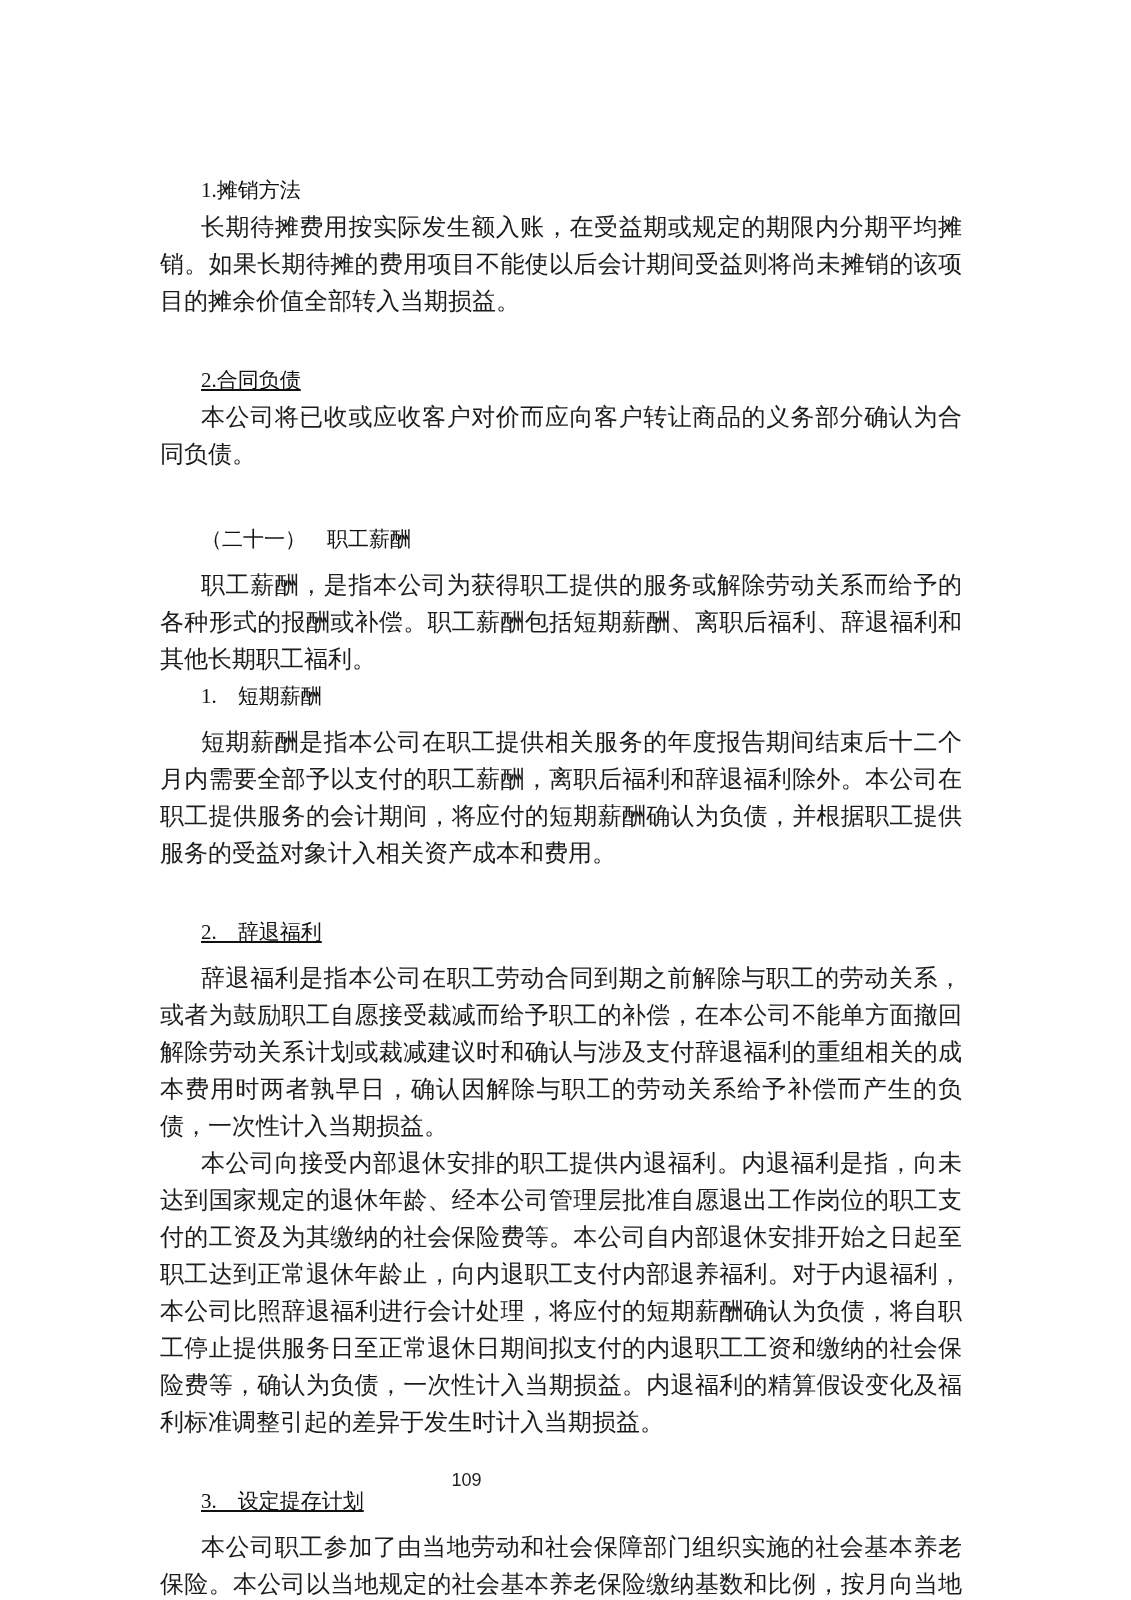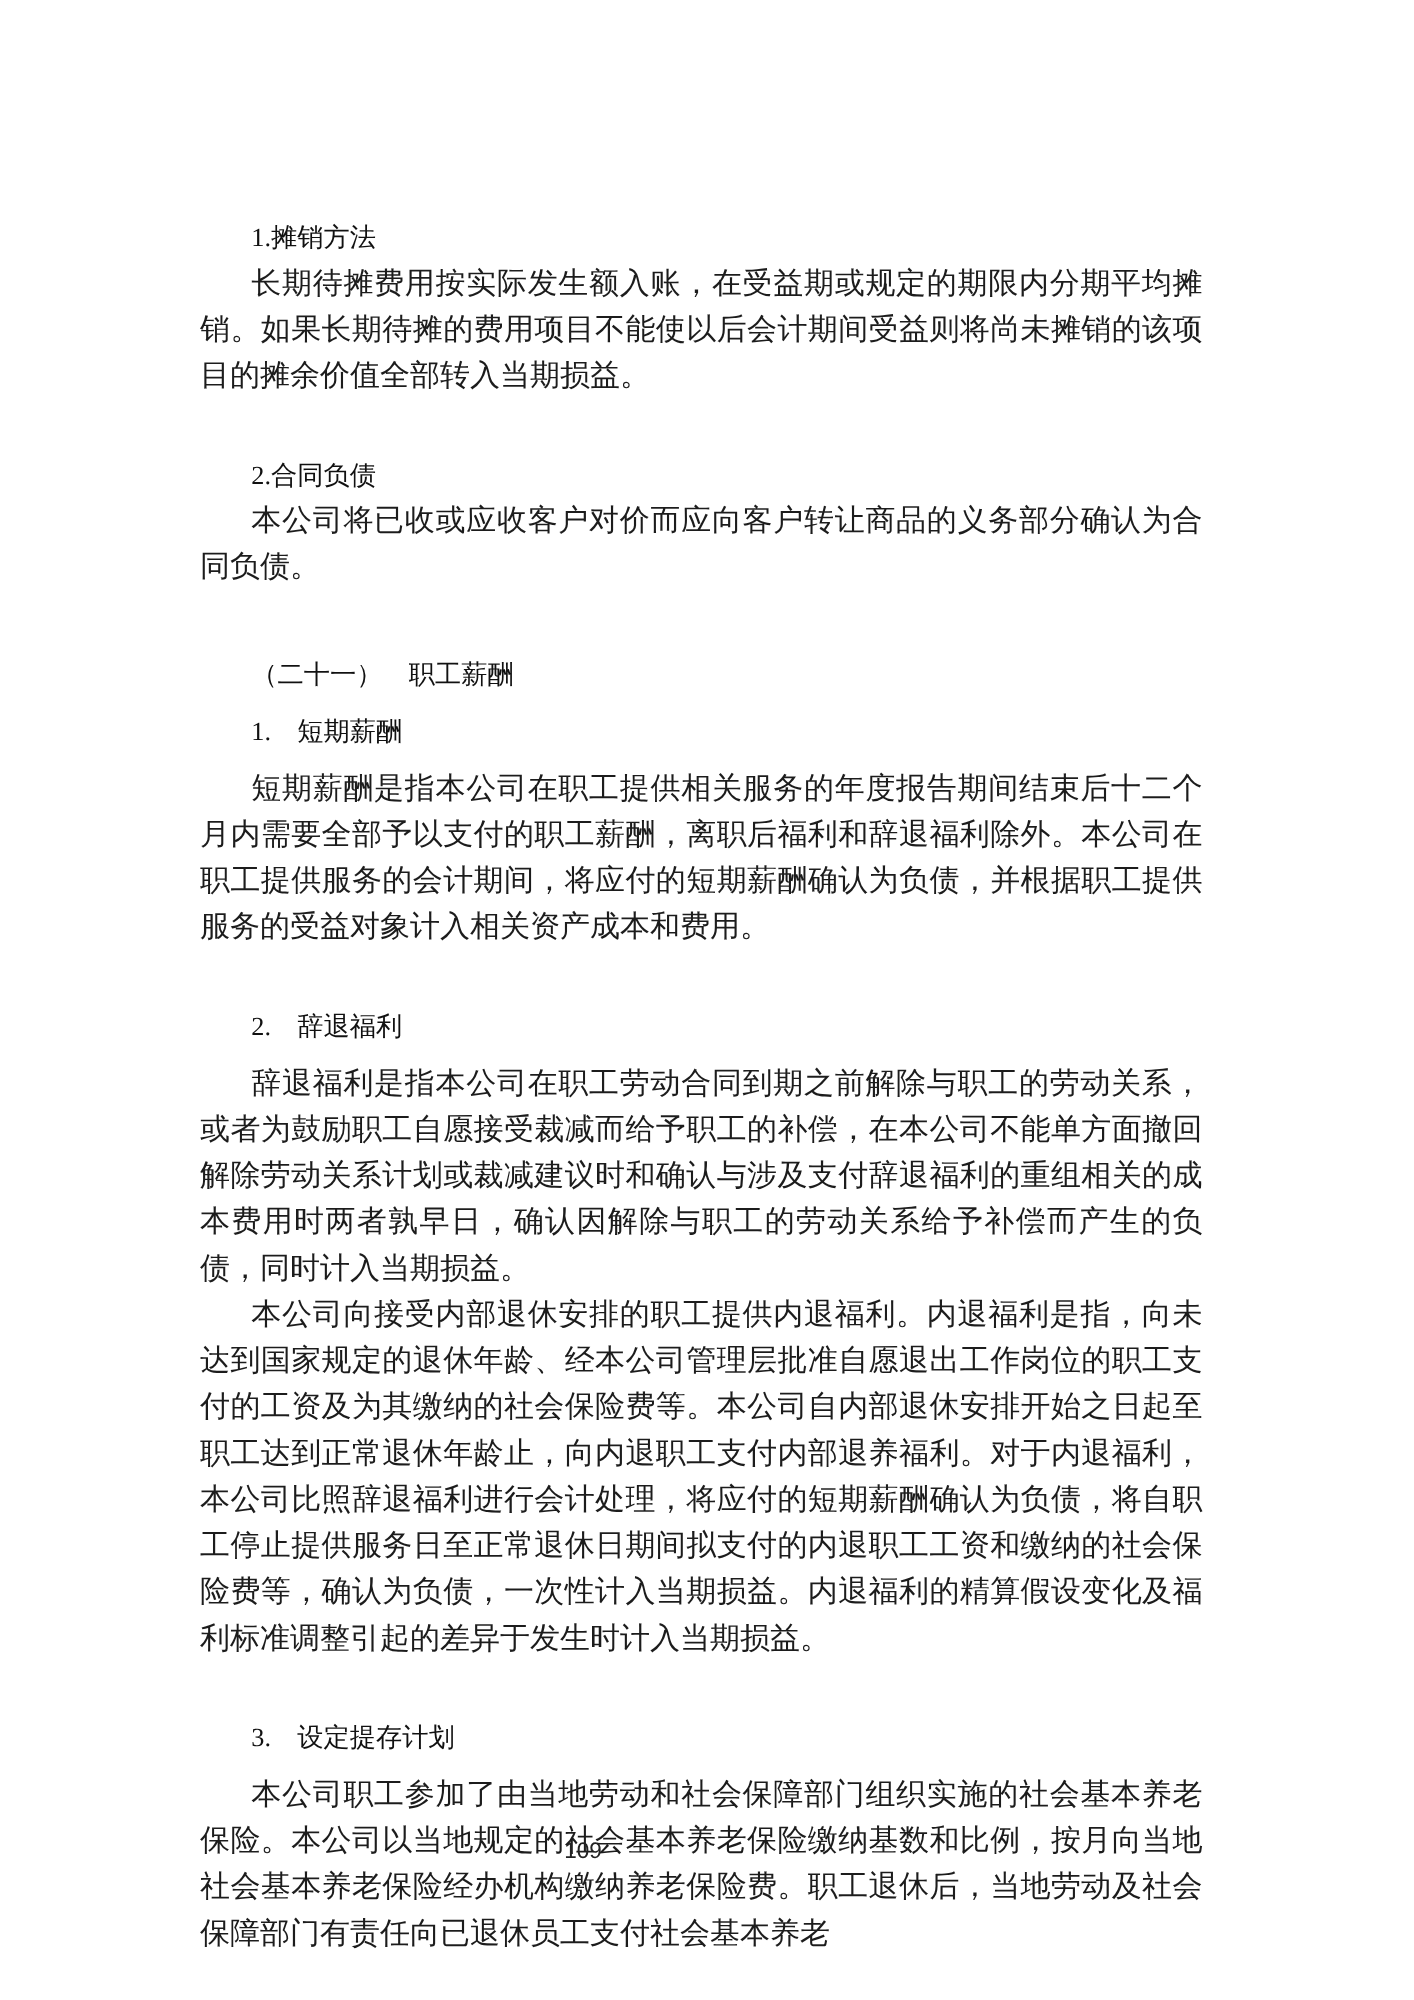--- a/index.html
+++ b/index.html
@@ -36,20 +36,21 @@
     text-indent: 41px;
   }
   .heading {
     font-weight: bold;
     text-indent: 41px;
     color: #111111;
     font-size: 21px !important;
   }
   .gap {
     margin-top: 42px !important;
+    text-decoration: underline;
   }
   .big-gap {
     margin-top: 48px !important;
   }
   .pad-after {
     margin-bottom: 9px !important;
   }
   .footer {
     position: absolute;
     left: 0;
@@ -66,26 +67,27 @@
 
 <div class="content">
 
   <h3 class="heading">1.摊销方法</h3>
   <p>长期待摊费用按实际发生额入账，在受益期或规定的期限内分期平均摊销。如果长期待摊的费用项目不能使以后会计期间受益则将尚未摊销的该项目的摊余价值全部转入当期损益。</p>
 
   <h3 class="heading gap">2.合同负债</h3>
   <p>本公司将已收或应收客户对价而应向客户转让商品的义务部分确认为合同负债。</p>
 
   <h2 class="heading big-gap pad-after">（二十一）　职工薪酬</h2>
+  <p>职工薪酬，是指本公司为获得职工提供的服务或解除劳动关系而给予的各种形式的报酬或补偿。职工薪酬包括短期薪酬、离职后福利、辞退福利和其他长期职工福利。</p>
 
   <h4 class="heading pad-after">1.　短期薪酬</h4>
   <p>短期薪酬是指本公司在职工提供相关服务的年度报告期间结束后十二个月内需要全部予以支付的职工薪酬，离职后福利和辞退福利除外。本公司在职工提供服务的会计期间，将应付的短期薪酬确认为负债，并根据职工提供服务的受益对象计入相关资产成本和费用。</p>
 
   <h4 class="heading gap pad-after">2.　辞退福利</h4>
-  <p>辞退福利是指本公司在职工劳动合同到期之前解除与职工的劳动关系，或者为鼓励职工自愿接受裁减而给予职工的补偿，在本公司不能单方面撤回解除劳动关系计划或裁减建议时和确认与涉及支付辞退福利的重组相关的成本费用时两者孰早日，确认因解除与职工的劳动关系给予补偿而产生的负债，同时计入当期损益。</p>
+  <p>辞退福利是指本公司在职工劳动合同到期之前解除与职工的劳动关系，或者为鼓励职工自愿接受裁减而给予职工的补偿，在本公司不能单方面撤回解除劳动关系计划或裁减建议时和确认与涉及支付辞退福利的重组相关的成本费用时两者孰早日，确认因解除与职工的劳动关系给予补偿而产生的负债，一次性计入当期损益。</p>
   <p>本公司向接受内部退休安排的职工提供内退福利。内退福利是指，向未达到国家规定的退休年龄、经本公司管理层批准自愿退出工作岗位的职工支付的工资及为其缴纳的社会保险费等。本公司自内部退休安排开始之日起至职工达到正常退休年龄止，向内退职工支付内部退养福利。对于内退福利，本公司比照辞退福利进行会计处理，将应付的短期薪酬确认为负债，将自职工停止提供服务日至正常退休日期间拟支付的内退职工工资和缴纳的社会保险费等，确认为负债，一次性计入当期损益。内退福利的精算假设变化及福利标准调整引起的差异于发生时计入当期损益。</p>
 
   <h4 class="heading gap pad-after">3.　设定提存计划</h4>
   <p>本公司职工参加了由当地劳动和社会保障部门组织实施的社会基本养老保险。本公司以当地规定的社会基本养老保险缴纳基数和比例，按月向当地社会基本养老保险经办机构缴纳养老保险费。职工退休后，当地劳动及社会保障部门有责任向已退休员工支付社会基本养老</p>
 
 </div>
 
 <div class="footer">109</div>
 
 </body></html>

